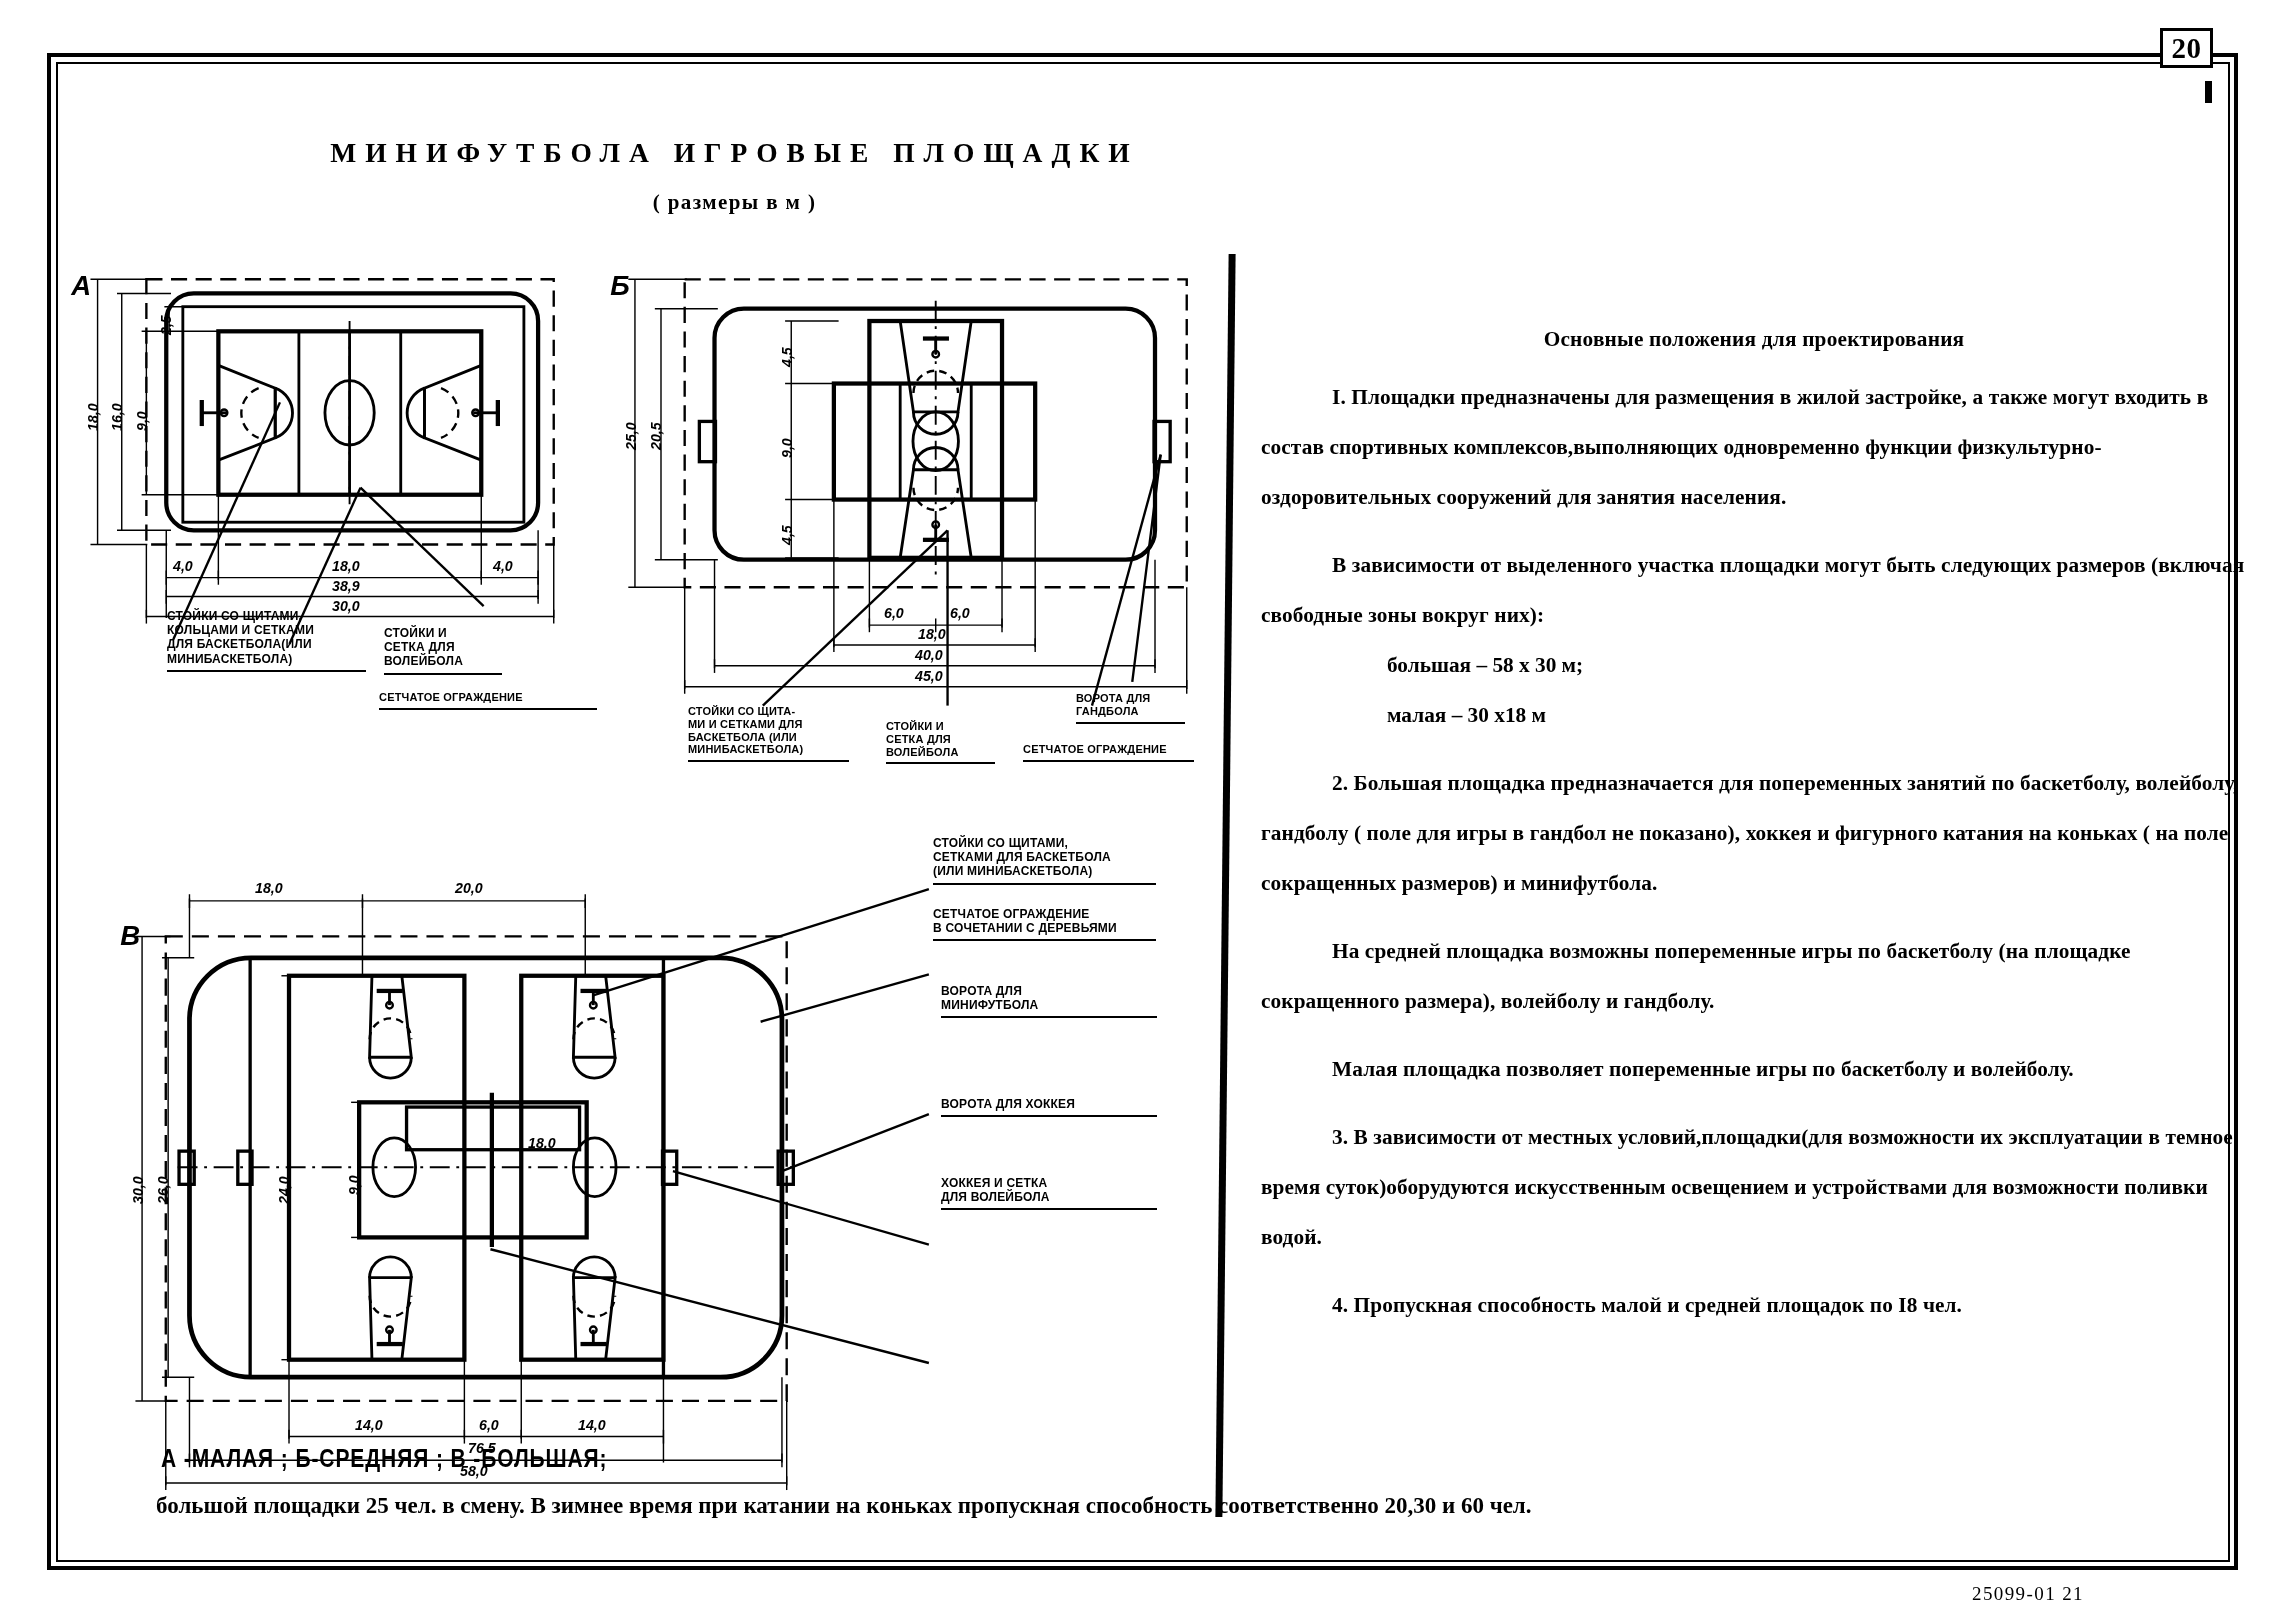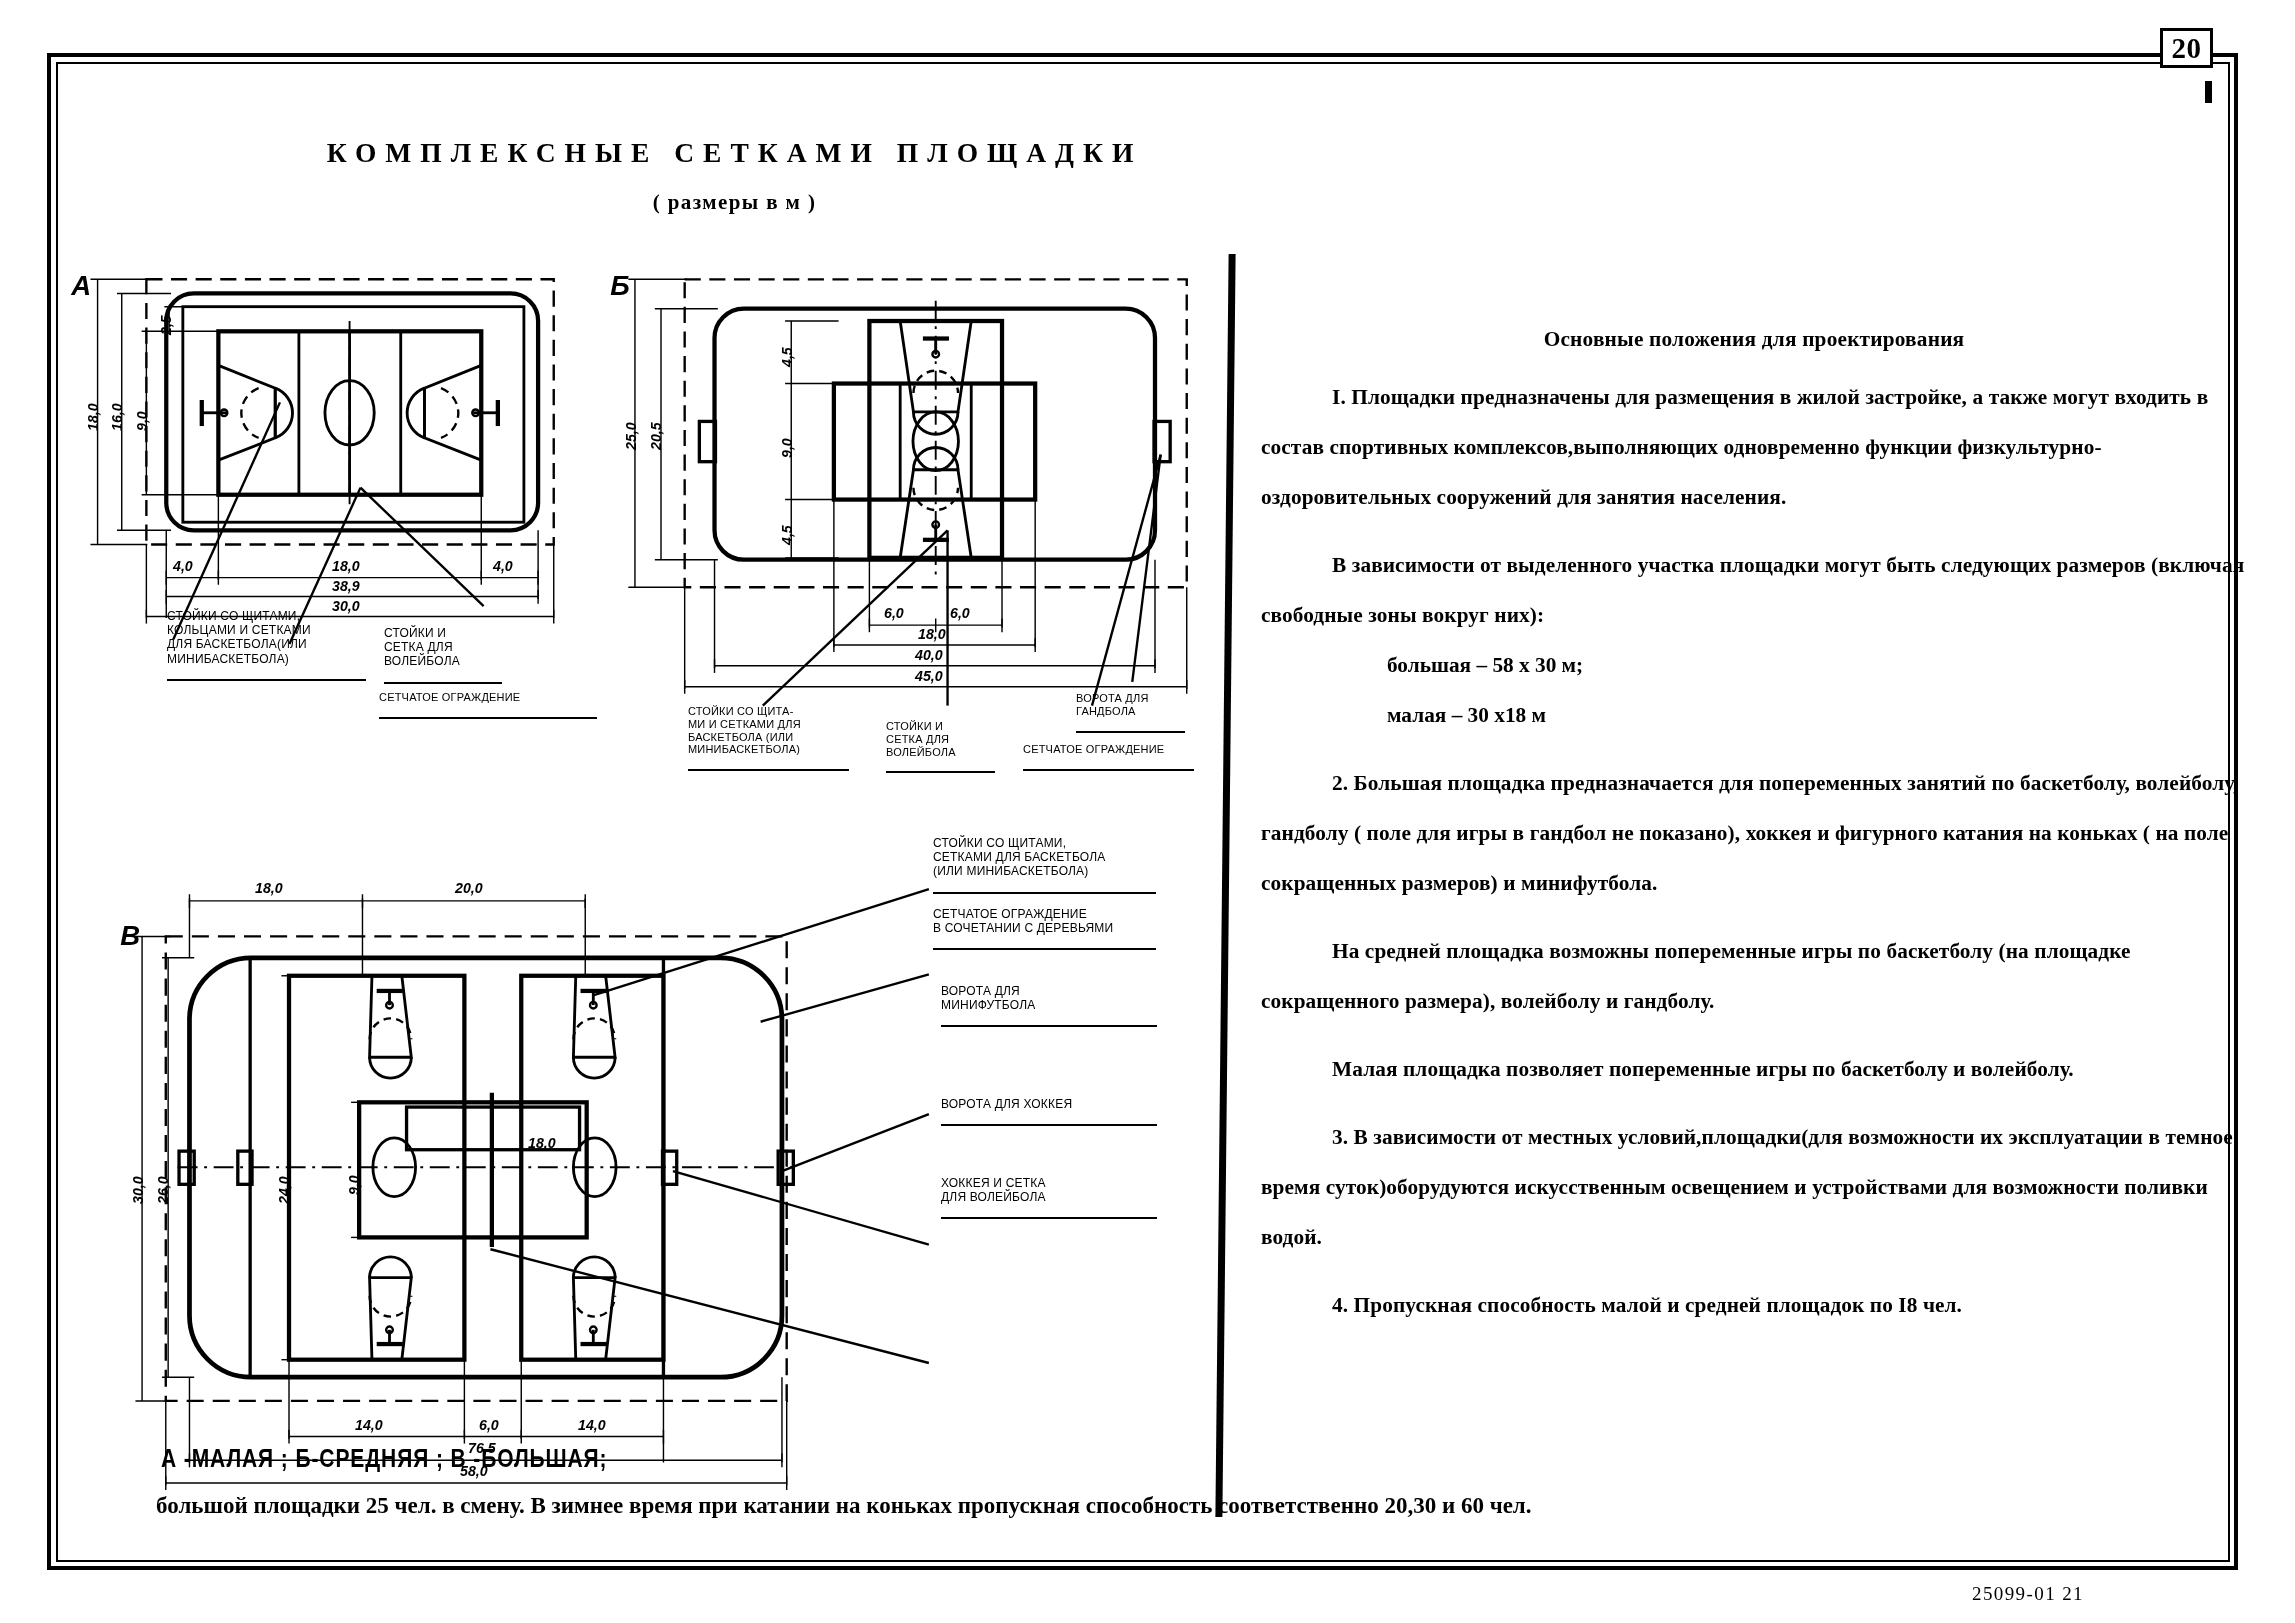--- a/index.html
+++ b/index.html
@@ -56,36 +56,36 @@
     position:absolute;left:1972px;top:1583px;font-size:19px;
     font-family:"Liberation Serif",serif;letter-spacing:1.4px;
   }
 
   
   .diagram{position:absolute;}
   .letter{position:absolute;font-size:27.5px;font-weight:bold;font-family:"Liberation Sans",sans-serif;font-style:italic;}
   .dim{position:absolute;font-size:14.2px;font-family:"Liberation Sans",sans-serif;font-weight:bold;font-style:italic;white-space:nowrap;}
   .dim.v{transform-origin:0 0;transform:rotate(-90deg);}
   
-  .anno{position:absolute;font-family:"Liberation Sans",sans-serif;font-weight:normal;font-size:12px;
-        line-height:14.2px;letter-spacing:0.2px;border-bottom:2.4px solid #000;padding-bottom:13px;}
+  .anno{position:absolute;font-family:"Liberation Sans",sans-serif;font-weight:bold;font-size:12px;
+        line-height:14.2px;letter-spacing:0.2px;border-bottom:2.4px solid #000;padding-bottom:4px;}
   .anno.sm{font-size:11px;line-height:12.8px;}
   svg{display:block;overflow:visible;}
 </style>
 </head>
 <body>
 
 <div id="sheet-outer"></div>
 <div id="sheet-inner"></div>
 <div id="page-num-stub"></div>
 <div id="page-num-box">
   <span>20</span>
 </div>
 
-<div id="doc-title">КОМПЛЕКСНЫЕ  СЕТКАМИ  ПЛОЩАДКИ</div>
+<div id="doc-title">МИНИФУТБОЛА  ИГРОВЫЕ  ПЛОЩАДКИ</div>
 <div id="doc-subtitle">( размеры в м )</div>
 
 <div id="col-divider"></div>
 
 <div class="diagram" style="left:76px;top:265px;width:550px;height:360px;">
   <div class="letter" style="left:-4.7px;top:4.7px;">А</div>
   <svg width="550" height="360" viewBox="0 0 1160 760">
     <g fill="none" stroke="#000" stroke-width="4">
 
       <rect x="148" y="30" width="860" height="560" stroke-dasharray="34,18" stroke-width="5"></rect>

